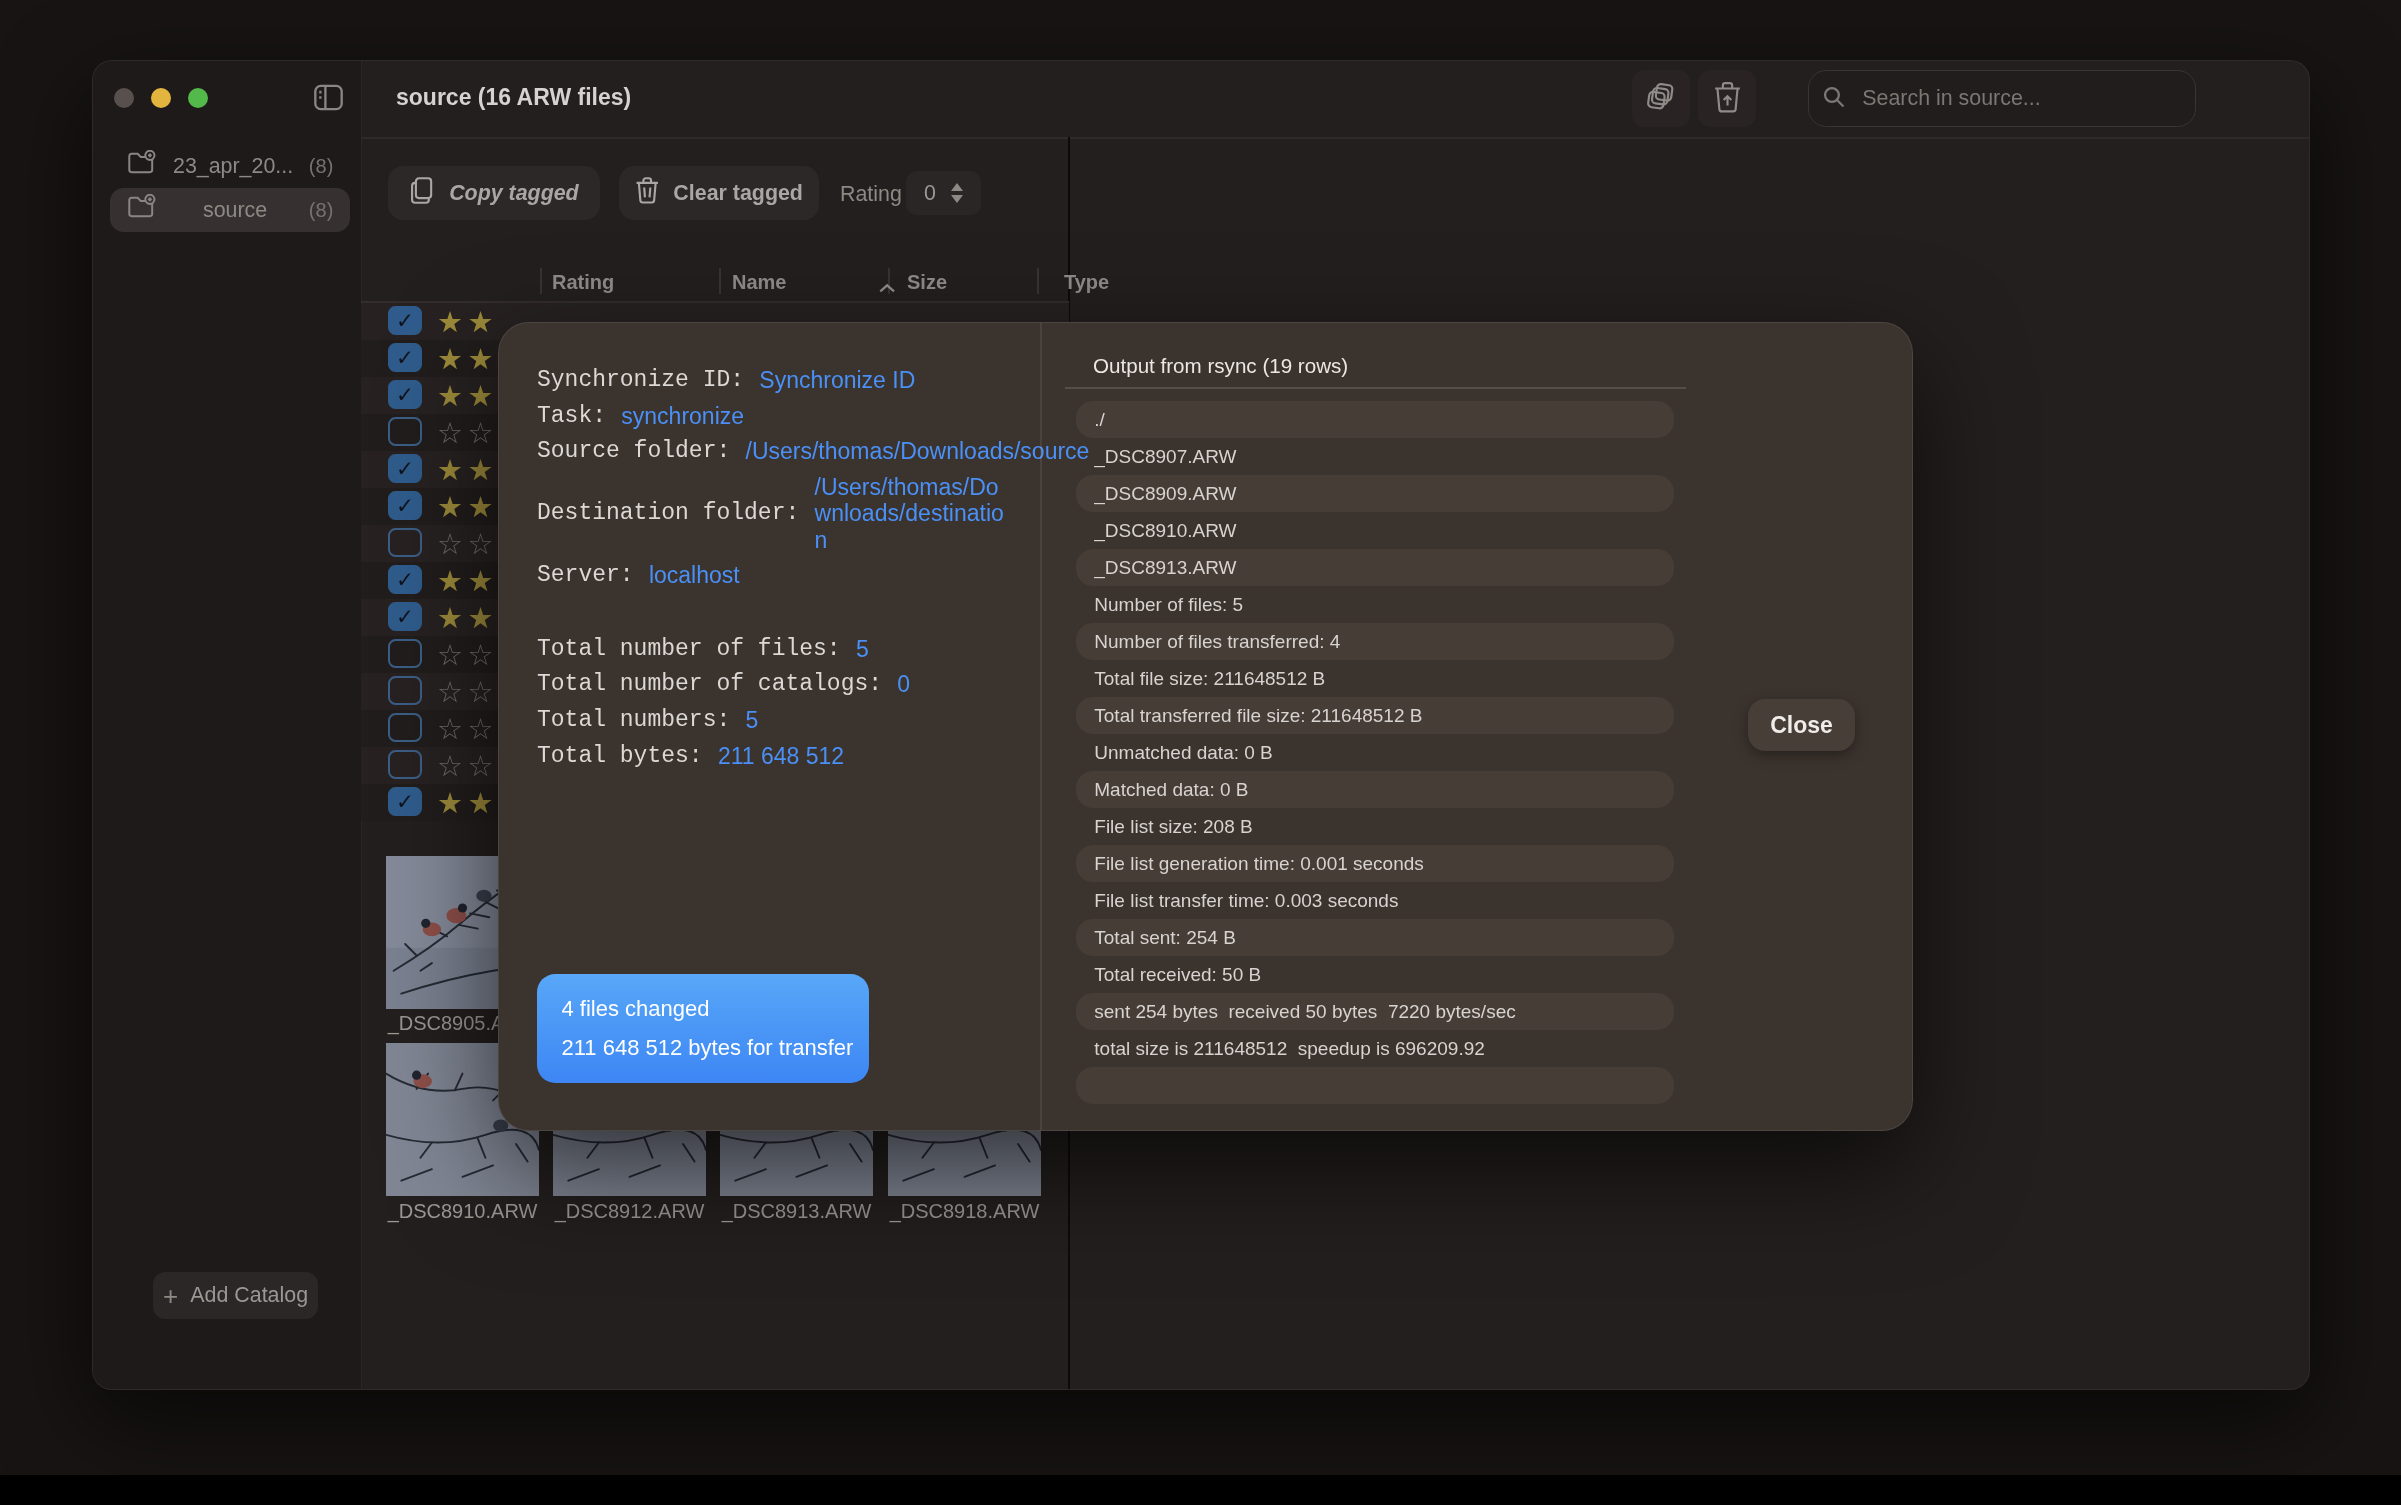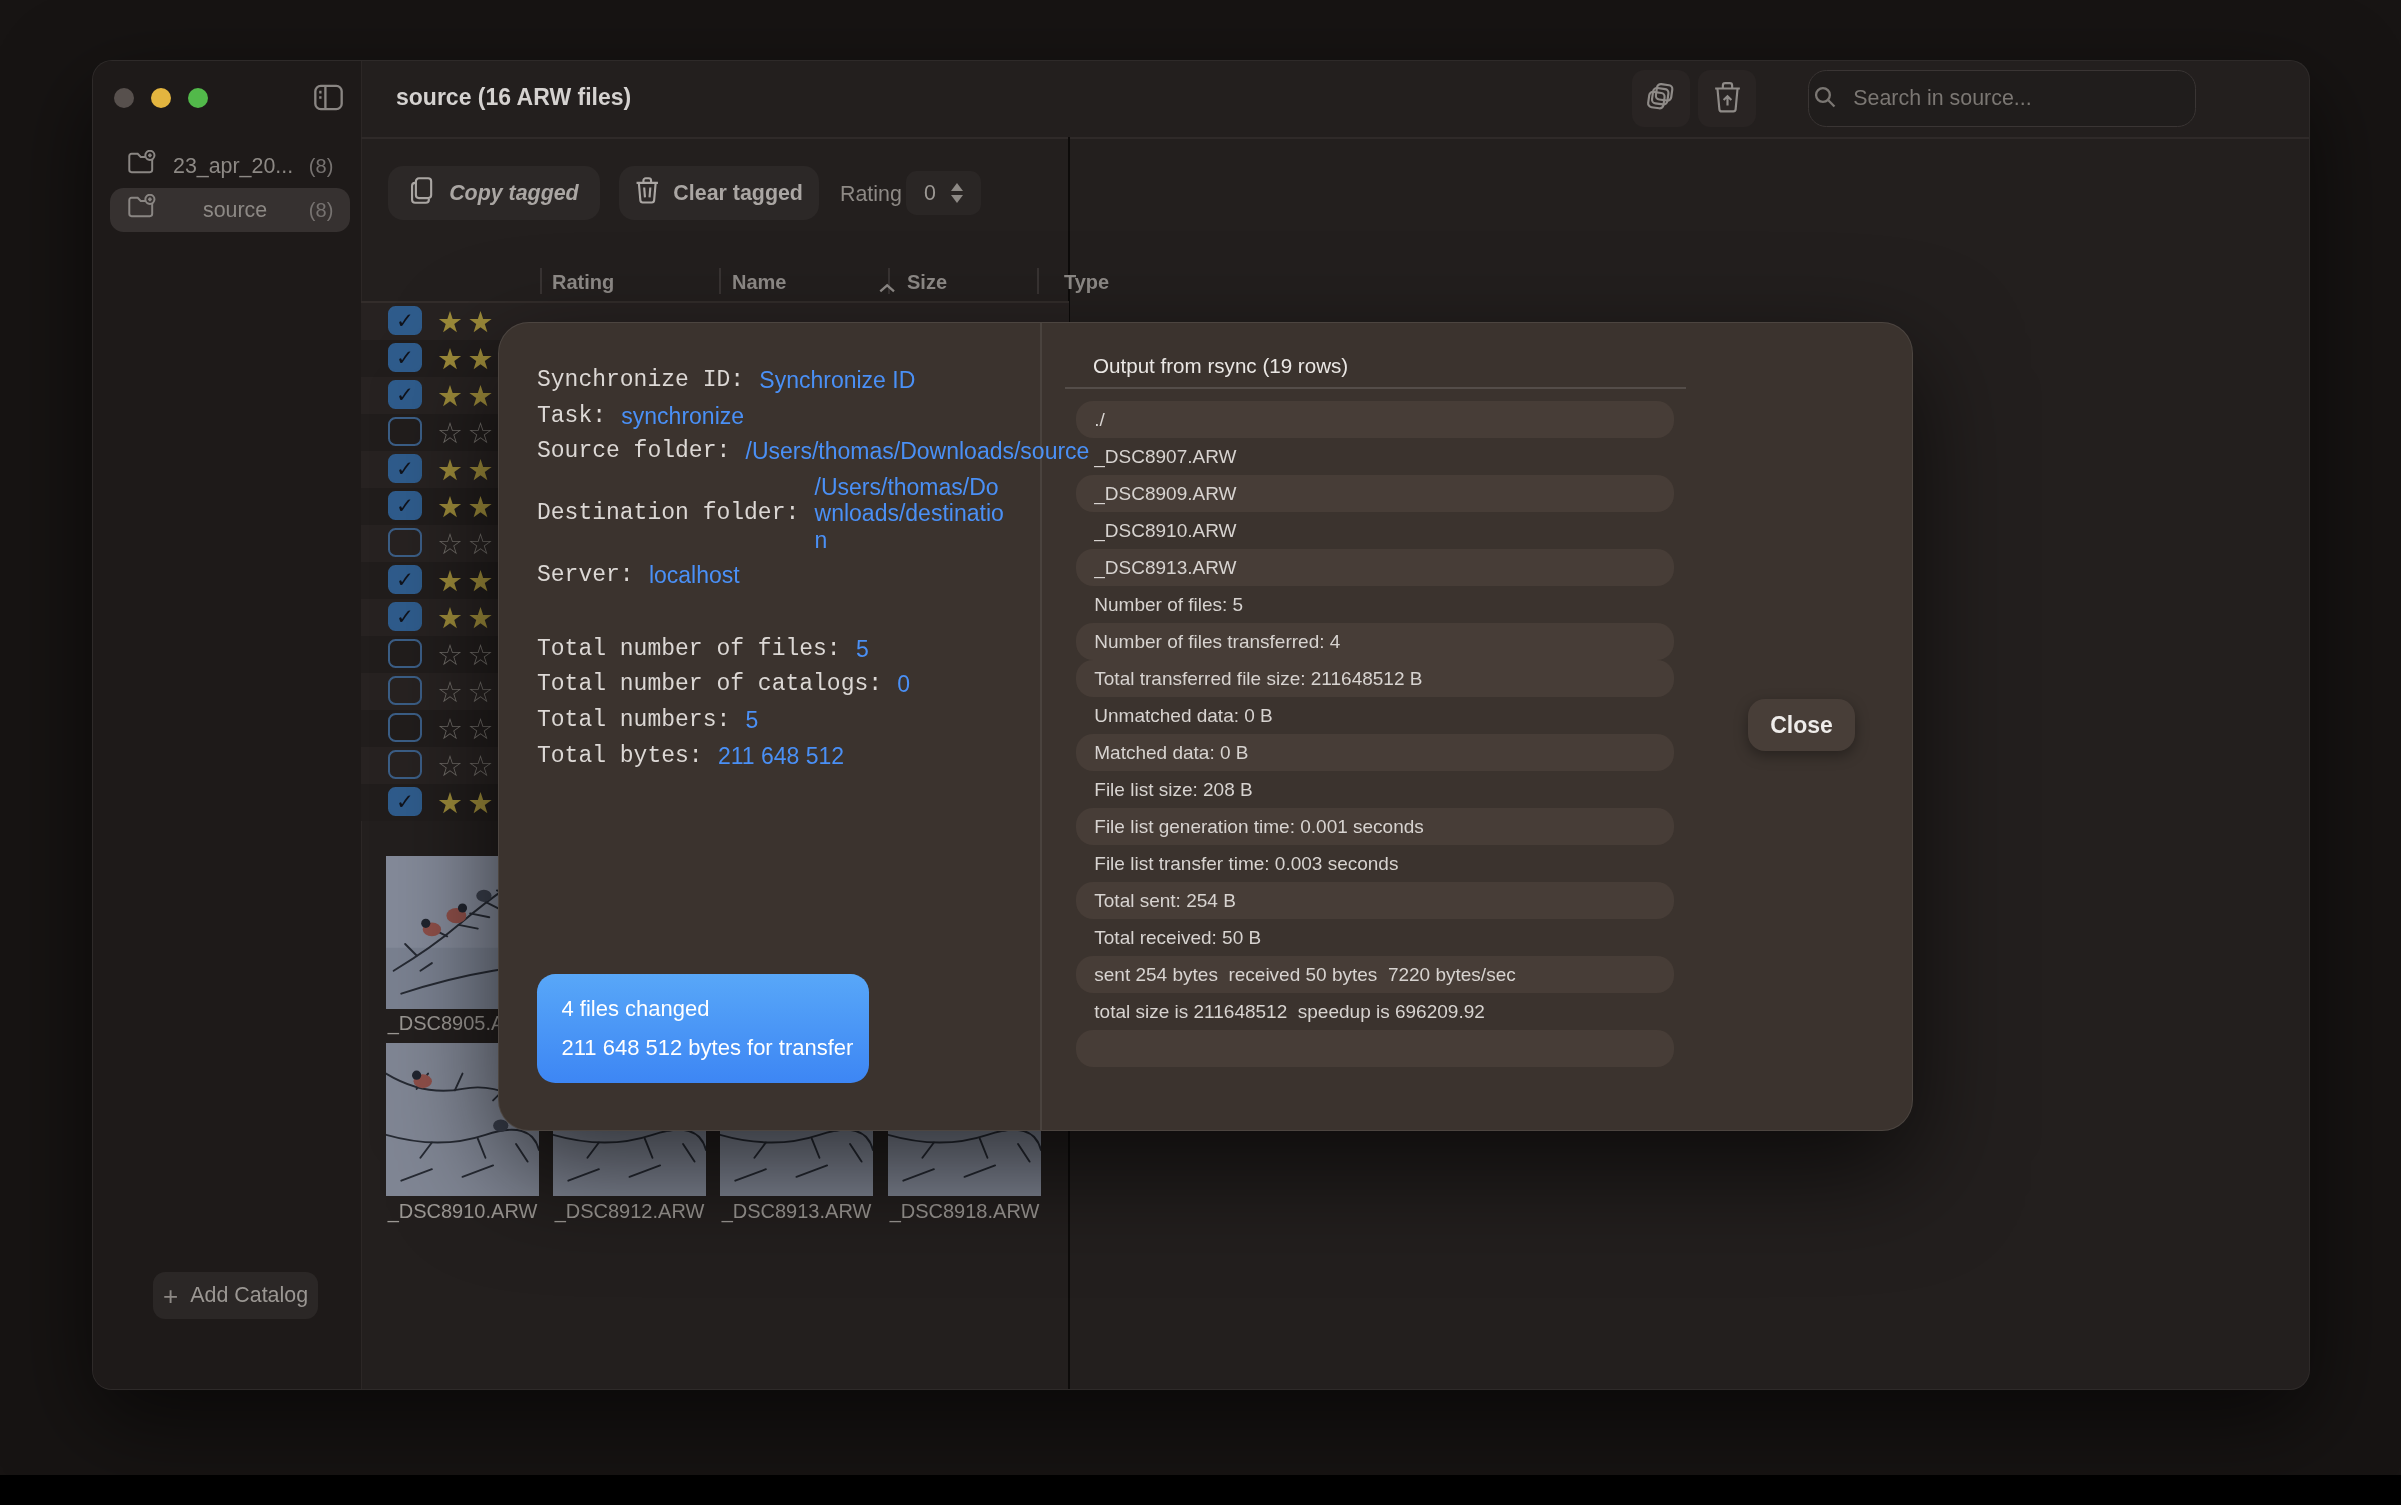--- a/index.html
+++ b/index.html
@@ -31,21 +31,21 @@
                font-family:inherit;}
   .add-catalog .plus{font-size:26px;font-weight:400;color:#8d8985;line-height:1;}
 
   
   .page-title{position:absolute;left:303px;top:23px;font-size:23px;font-weight:700;color:#d5d2d0;}
   .titlebar-divider{position:absolute;left:268px;right:0;top:76px;height:1.5px;background:#2f2a29;}
   .icon-btn{position:absolute;top:9.2px;width:58px;height:57px;background:#292423;border:none;border-radius:12.2px;
             display:flex;align-items:center;justify-content:center;color:#8f8b88;}
   .icon-btn.b1{left:1539px;} .icon-btn.b2{left:1605px;}
   .searchbar{position:absolute;top:9.2px;left:1715px;width:388px;height:57px;border:1.5px solid #3a3534;border-radius:18.3px;
-             background:#201d1c;display:flex;align-items:center;padding:0 4px;box-sizing:border-box;color:#7b7773;}
+             background:#201d1c;display:flex;align-items:center;padding:0 13px;box-sizing:border-box;color:#7b7773;}
   .searchbar input{background:transparent;border:none;outline:none;color:#aaa6a3;font-size:21.4px;width:100%;margin-left:13.8px;
                    font-family:inherit;}
   .searchbar input::placeholder{color:#7b7773;}
 
   
   .tbtn{position:absolute;top:105px;height:54px;background:#2c2827;border:none;border-radius:15.3px;color:#aaa6a3;
         font-size:21.4px;font-weight:700;display:flex;align-items:center;justify-content:center;gap:13.8px;font-family:inherit;}
   .tbtn.copy{left:295px;width:212px;font-style:italic;} .tbtn.clear{left:526px;width:200px;}
   .rating-label{position:absolute;left:747px;top:121px;font-size:21.4px;color:#8d8985;}
   .stepper{position:absolute;left:813px;top:110px;width:75px;height:44px;background:#2a2625;border-radius:10.7px;
@@ -431,20 +431,21 @@
       <div class="rsync-title">Output from rsync (19 rows)</div>
       <div class="rsync-underline"></div>
       <div class="rsync-rows">
           <div class="r-row hl">./</div>
           <div class="r-row">_DSC8907.ARW</div>
           <div class="r-row hl">_DSC8909.ARW</div>
           <div class="r-row">_DSC8910.ARW</div>
           <div class="r-row hl">_DSC8913.ARW</div>
           <div class="r-row">Number of files: 5</div>
           <div class="r-row hl">Number of files transferred: 4</div>
+          <div class="r-row">Total file size: 211648512 B</div>
           <div class="r-row hl">Total transferred file size: 211648512 B</div>
           <div class="r-row">Unmatched data: 0 B</div>
           <div class="r-row hl">Matched data: 0 B</div>
           <div class="r-row">File list size: 208 B</div>
           <div class="r-row hl">File list generation time: 0.001 seconds</div>
           <div class="r-row">File list transfer time: 0.003 seconds</div>
           <div class="r-row hl">Total sent: 254 B</div>
           <div class="r-row">Total received: 50 B</div>
           <div class="r-row hl">sent 254 bytes  received 50 bytes  7220 bytes/sec</div>
           <div class="r-row">total size is 211648512  speedup is 696209.92</div>

